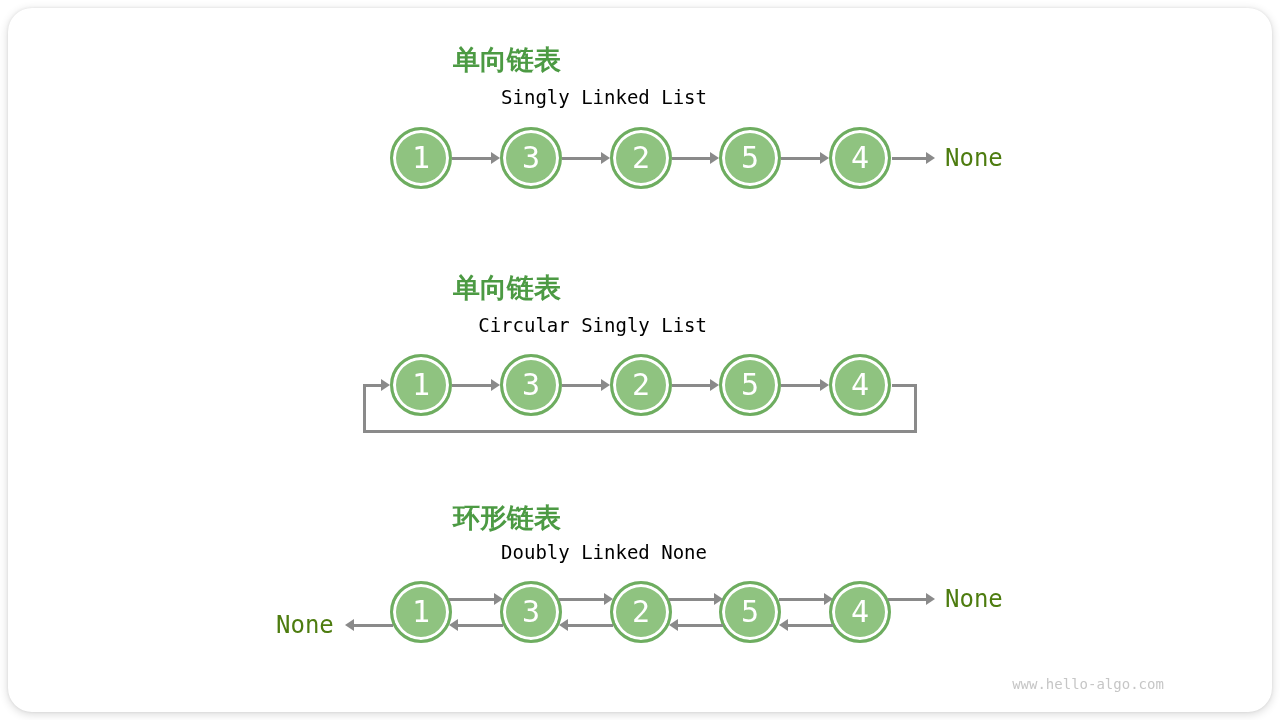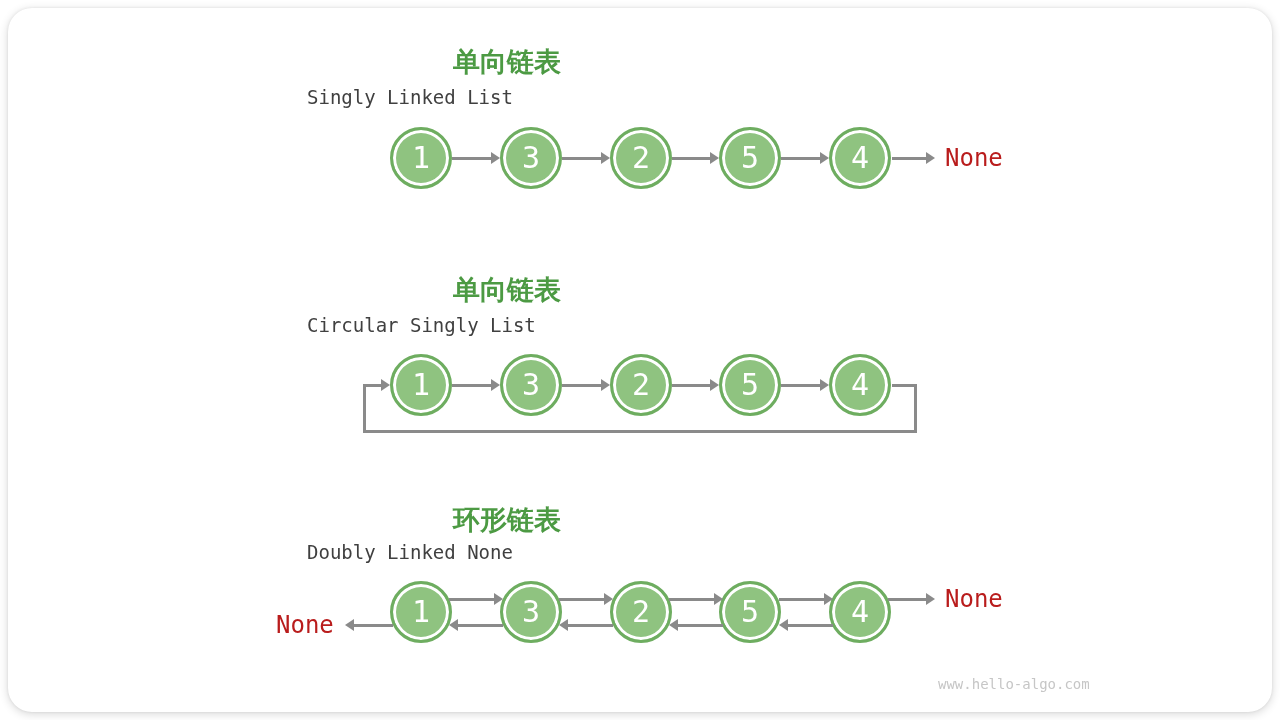--- a/index.html
+++ b/index.html
@@ -4,45 +4,45 @@
 <style>
   * { margin:0; padding:0; box-sizing:border-box; }
   html,body { width:1280px; height:720px; background:#ffffff; overflow:hidden;
               font-family:"DejaVu Sans Mono","Liberation Mono",monospace; }
   .card { position:absolute; left:8px; top:8px; width:1264px; height:704px;
           background:#ffffff; border-radius:24px;
           box-shadow:0 2px 10px rgba(0,0,0,0.16), 0 0 3px rgba(0,0,0,0.08); }
   .stage { position:absolute; left:0; top:0; width:1280px; height:720px; }
 
   .title-zh { position:absolute; left:307px; width:400px; text-align:center;
-              font-family:Liberation Serif, serif;
+              font-family:Liberation Mono, monospace;
               font-weight:bold; font-size:27px; line-height:34px; color:#4C9A43; }
-  .title-en { position:absolute; left:307px; width:400px; text-align:left;
-              font-size:19px; line-height:26px; color:#404040; }
+  .title-en { position:absolute; left:307px; width:400px; text-align:right;
+              font-size:19px; line-height:26px; color:#000000; }
 
   .node { position:absolute; width:62px; height:62px; border-radius:50%;
           background:#8FC380; border:3px solid #6EAD60;
           box-shadow:inset 0 0 0 3px #ffffff;
           display:flex; align-items:center; justify-content:center;
           color:#ffffff; font-size:30px; line-height:1; }
 
   .arr { position:absolute; height:3px; background:#8A8A8A; }
   .arr.r::after  { content:""; position:absolute; right:-8px; top:-4.5px; width:0; height:0;
                    border-top:6px solid transparent; border-bottom:6px solid transparent;
                    border-left:9px solid #8A8A8A; }
   .arr.l::before { content:""; position:absolute; left:-8px; top:-4.5px; width:0; height:0;
                    border-top:6px solid transparent; border-bottom:6px solid transparent;
                    border-right:9px solid #8A8A8A; }
 
   .loop-rect { position:absolute; left:363px; top:385px; width:554px; height:48px;
                border:3px solid #8A8A8A; border-top:none; }
 
-  .none-label { position:absolute; font-size:24px; line-height:32px; color:#b91c1c; }
+  .none-label { position:absolute; font-size:24px; line-height:32px; color:#4d7c0f; }
 
-  .watermark { position:absolute; left:938px; top:675px; width:300px; text-align:left;
+  .watermark { position:absolute; left:938px; top:675px; width:300px; text-align:center;
                font-size:14px; line-height:18px; color:#C6C6C6; }
 </style>
 </head>
 <body>
 
 <div class="card"></div>
 <div class="stage">
 
   <div>
     <div class="title-zh" style="top:45px">单向链表</div>

